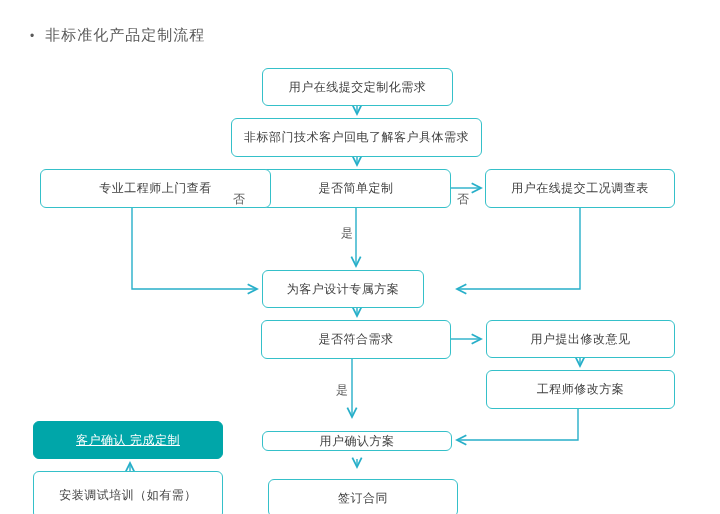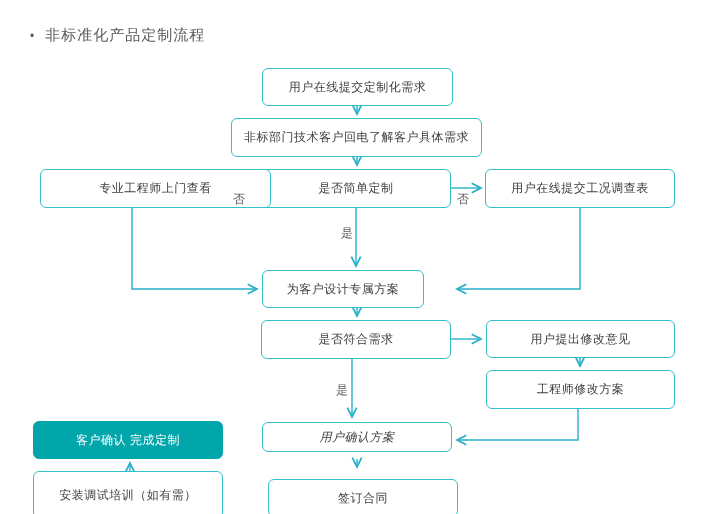--- a/index.html
+++ b/index.html
@@ -24,36 +24,36 @@
   svg.connectors marker path { stroke: var(--arrow); stroke-width: 1.5; fill: none; }
   .node {
     position: absolute; box-sizing: border-box;
     background: #ffffff;
     border: 1.5px solid var(--border);
     border-radius: 6px;
     display: flex; align-items: center; justify-content: center;
     font-size: 12px; color: var(--text); letter-spacing: 0.5px;
     text-align: center; white-space: nowrap;
   }
-  .node.filled { background: var(--fill); border-color: var(--fill); color: #ffffff; }
+  .node.filled { background: var(--fill); border-color: var(--fill); color: #ffffff; text-decoration: underline; }
   .edge-label {
     position: absolute; font-size: 12px; color: var(--muted);
     letter-spacing: 0.5px;
   }
   
   .n0  { left:262px; top:68px;  width:191px; height:38px;justify-content:center; }
   .n1  { left:231px; top:118px; width:251px; height:39px; }
   .n2  { left:261px; top:169px; width:190px; height:39px; }
   .n3  { left:15px;  top:169px; width:231px; height:39px;margin-left:25px; }
   .n4  { left:485px; top:169px; width:190px; height:39px;align-items:center; }
   .n5  { left:262px; top:270px; width:162px; height:38px; }
   .n6  { left:261px; top:320px; width:190px; height:39px; }
   .n7  { left:486px; top:320px; width:189px; height:38px;text-align:right; }
   .n8  { left:486px; top:370px; width:189px; height:39px; }
-  .n9  { left:262px; top:422px; width:190px; height:30px;font-style:italic; }
+  .n9  { left:262px; top:431px; width:190px; height:20px; }
   .n10 { left:268px; top:471px; width:190px; height:38px;margin-top:8px; }
   .n11 { left:33px;  top:421px; width:190px; height:38px; }
   .n12 { left:33px;  top:471px; width:190px; height:48px; }
   
   .l0 { left:233px; top:191px; }
   .l1 { left:457px; top:191px; }
   .l2 { left:341px; top:225px; }
   .l3 { left:336px; top:382px; }
 </style>
 </head>

